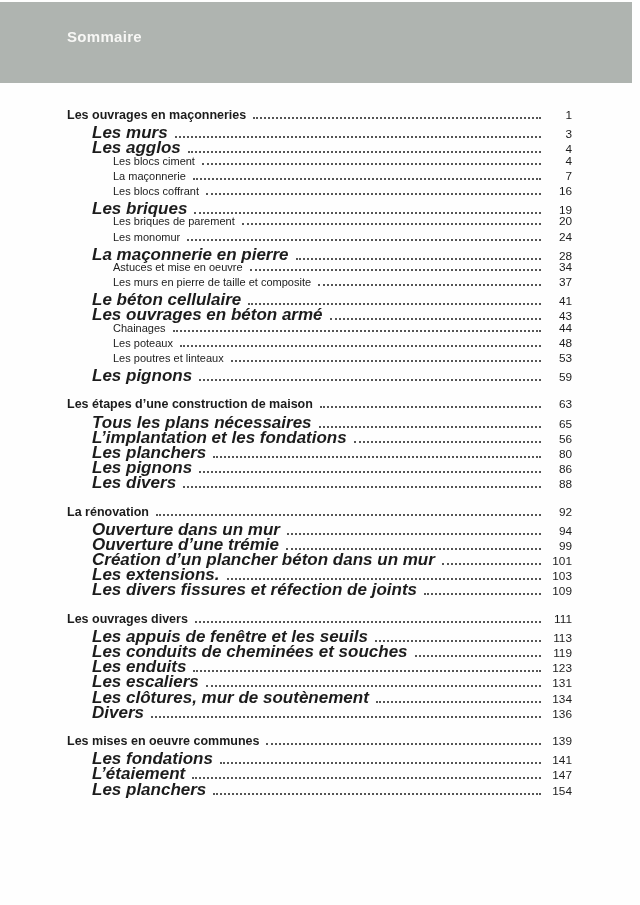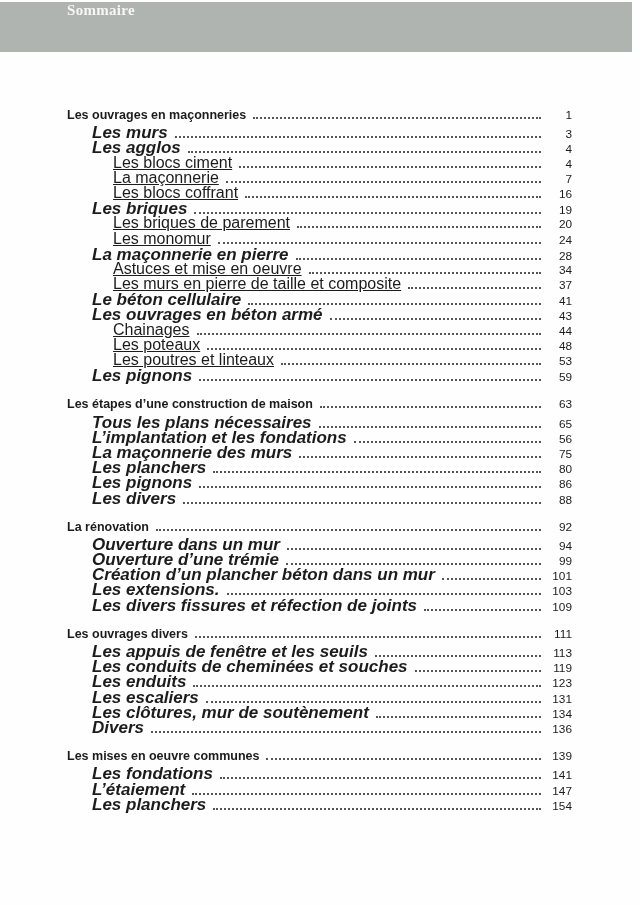--- a/index.html
+++ b/index.html
@@ -12,42 +12,42 @@
   }
   html,body{margin:0;padding:0;}
   body{
     width:640px;height:905px;position:relative;
     background:var(--paper);
     font-family:"Liberation Sans", sans-serif;
     color:var(--ink);
     overflow:hidden;
   }
   .banner{
-    position:absolute;left:0;top:2px;width:632px;height:50px;
+    position:absolute;left:0;top:2px;width:632px;height:81px;
     background:var(--banner);
-    display:flex;align-items:flex-start;font-family:Liberation Serif, serif;
+    display:flex;align-items:center;
   }
   .banner h1{
     margin:0 0 13px 67px;
     font-size:15px;font-weight:700;letter-spacing:.3px;
     color:var(--banner-text);
   }
   .toc{
     position:absolute;left:67px;top:108px;width:505px;
   }
   .toc-section + .toc-section{margin-top:16px;}
   .row{
     display:flex;align-items:baseline;height:15.2px;
   }
   .row .label{white-space:nowrap;}
   .level-1 .label{font-weight:700;font-size:12.5px;}
   .level-2{padding-left:25px;}
   .level-2 .label{font-weight:700;font-style:italic;font-size:17px;}
   .level-3{padding-left:46px;}
-  .level-3 .label{font-weight:400;font-size:16px;text-decoration:underline;}
+  .level-3 .label{font-weight:400;font-size:11px;}
   .leader{
     flex:1;min-width:10px;
     border-bottom:2px dotted var(--leader);
     margin:0 5px 3px 7px;
   }
   .page-num{
     min-width:26px;text-align:right;
     font-size:11.8px;font-weight:400;font-style:normal;
   }
 </style>
@@ -161,25 +161,20 @@
           <span class="label">Tous les plans nécessaires</span>
           <span class="leader"></span>
           <span class="page-num">65</span>
         </div>
         <div class="row level-2">
           <span class="label">L’implantation et les fondations</span>
           <span class="leader"></span>
           <span class="page-num">56</span>
         </div>
         <div class="row level-2">
-          <span class="label">La maçonnerie des murs</span>
-          <span class="leader"></span>
-          <span class="page-num">75</span>
-        </div>
-        <div class="row level-2">
           <span class="label">Les planchers</span>
           <span class="leader"></span>
           <span class="page-num">80</span>
         </div>
         <div class="row level-2">
           <span class="label">Les pignons</span>
           <span class="leader"></span>
           <span class="page-num">86</span>
         </div>
         <div class="row level-2">

